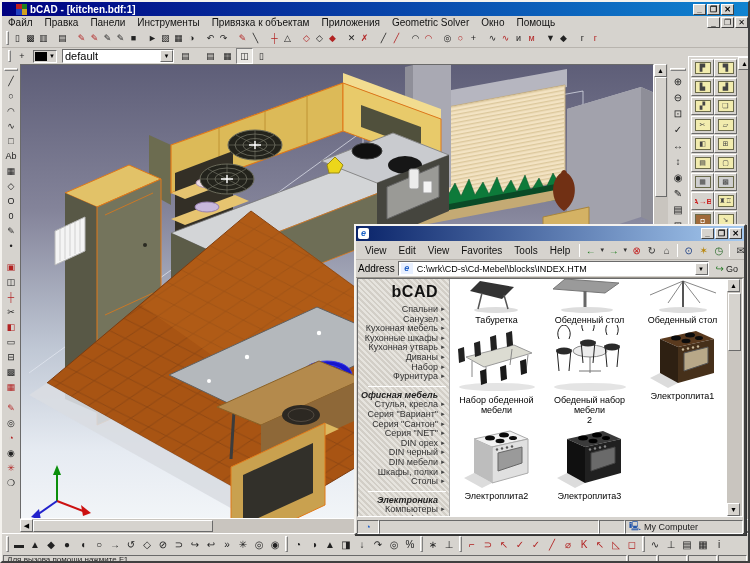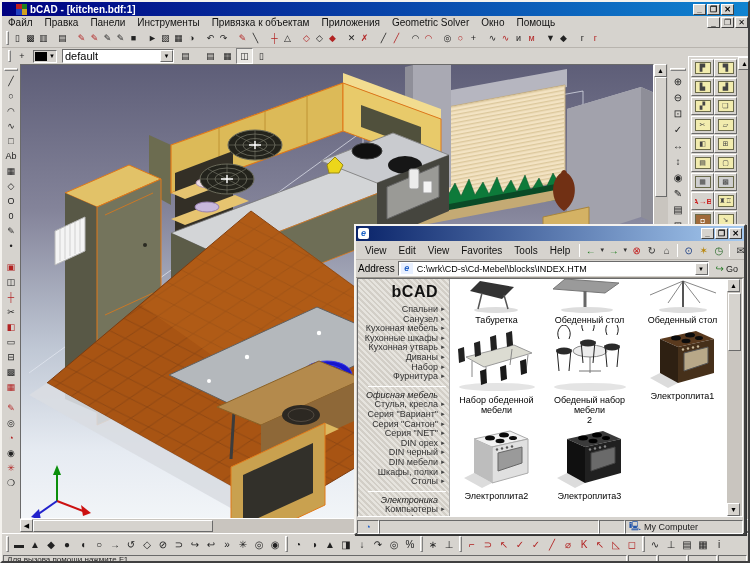--- a/index.html
+++ b/index.html
@@ -79,21 +79,21 @@
   #ie-go{display:flex;align-items:center;font-size:9px;padding:0 4px;color:#222;}
   #ie-go .g{color:#2a7a2a;margin-right:2px;font-size:10px;}
   #ie-content{position:relative;height:239px;background:#fff;border:1px solid;border-color:#6a6a6a #fff #fff #6a6a6a;margin:0 1px;display:flex;overflow:hidden;}
   #ie-side{width:92px;flex:none;background:#d9d5cd;
      background-image:repeating-linear-gradient(45deg,rgba(255,255,255,.35) 0 2px,rgba(0,0,0,0.03) 2px 4px);
      border-right:1px solid #aaa;padding:4px 3px 0 0;overflow:hidden;}
   #ie-logo{font-size:16px;font-weight:bold;letter-spacing:0.5px;color:#111;text-align:right;padding-right:8px;height:22px;}
   .side-row{display:flex;justify-content:flex-end;align-items:center;font-size:9px;line-height:9.6px;color:#333;height:9.6px;}
   .side-row .side-label{white-space:nowrap;}
   .side-row .side-arrow{font-size:6px;margin-left:2px;width:6px;color:#444;}
-  .side-row.header{font-weight:normal;font-style:italic;margin-top:3px;color:#222;}
+  .side-row.header{font-weight:bold;font-style:italic;margin-top:3px;color:#222;}
   .side-row.header .side-arrow{visibility:hidden;}
   .side-row.hr{height:1px;background:#999;margin:4px 0 4px 10px;border-bottom:1px solid #fff;}
   #ie-main{flex:1;overflow:hidden;position:relative;}
   #prod-grid{display:flex;flex-wrap:wrap;width:281px;}
   .prod{width:93px;text-align:center;font-size:9px;line-height:10px;color:#000;}
   .prod .th{display:block;margin:0 auto;}
   .prod .lbl{white-space:pre-line;}
   #ie-vsb{width:15px;flex:none;background:#c9c5bf;display:flex;flex-direction:column;}
   #ie-status{height:17px;display:flex;align-items:center;margin:1px;font-size:9px;color:#222;}
   .ie-spane{height:14px;display:flex;align-items:center;padding:0 3px;}

